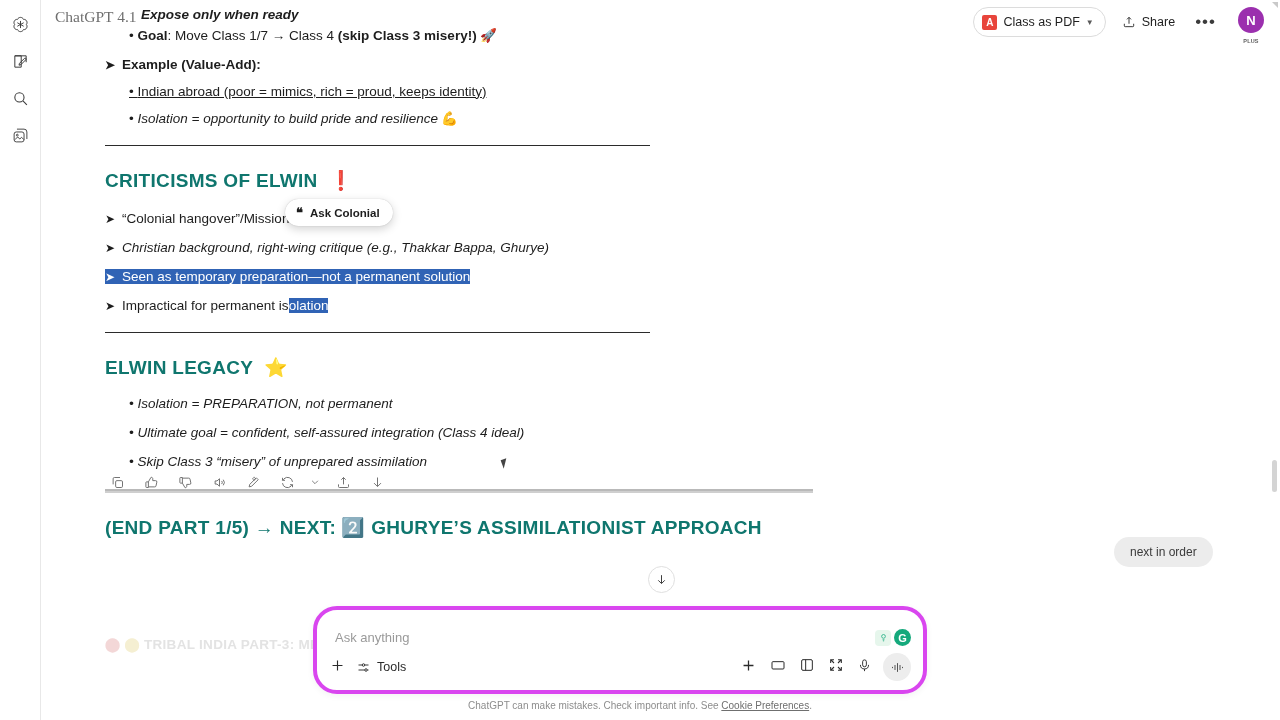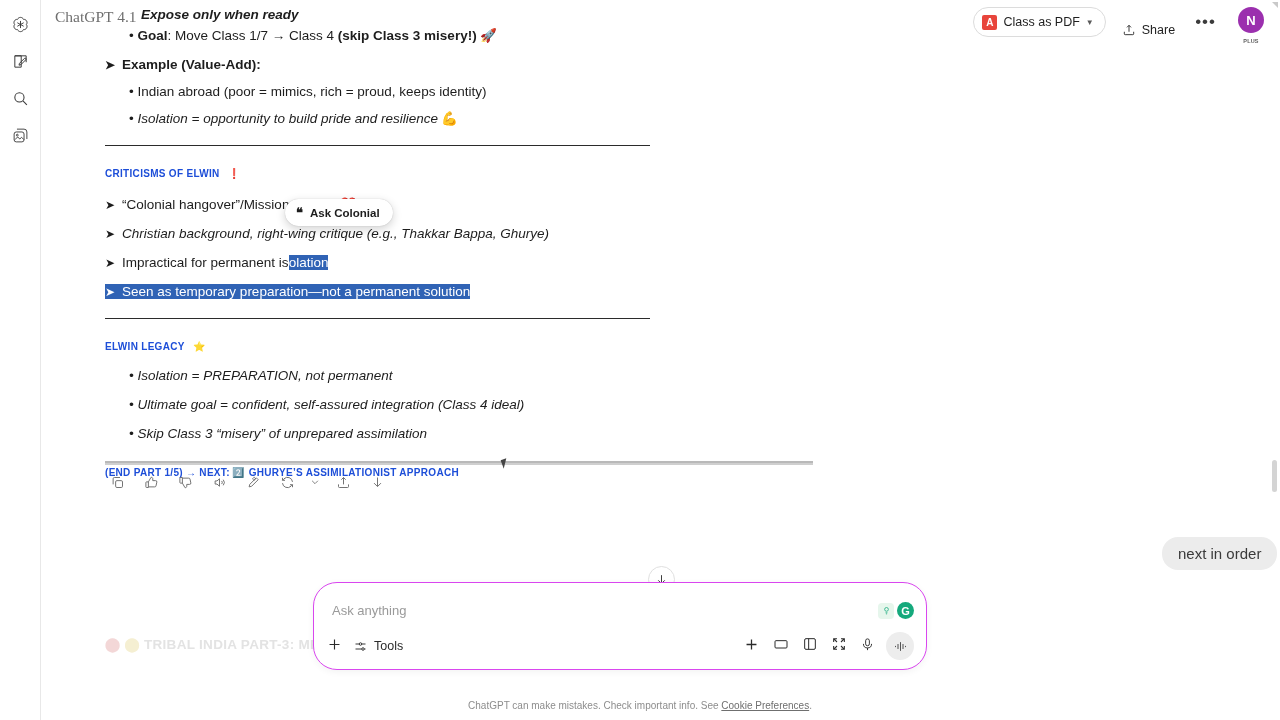--- a/index.html
+++ b/index.html
@@ -44,21 +44,21 @@
     width: 15px; height: 15px; border-radius: 2px;
     background: #e8453c; position: relative; flex: none;
   }
   .pdf-icon::after {
     content: "A"; position: absolute; inset: 0;
     color: #fff; font-size: 10px; font-weight: bold;
     display: flex; align-items: center; justify-content: center;
   }
   .caret-sm { font-size: 8px; color: #5a5a5a; }
   .share-btn {
-    display: flex; align-items: flex-end; gap: 6px;
+    display: flex; align-items: center; gap: 6px;
     font-size: 12.5px; color: #1f1f1f; height: 30px; padding: 0 4px;
   }
   .dots-btn { font-size: 17px; color: #3b3b3b; letter-spacing: 1px; padding: 0 4px; }
   .avatar-wrap { position: relative; width: 30px; height: 30px; margin-left: 4px; }
   .avatar {
     width: 26px; height: 26px; border-radius: 50%;
     background: #9b2fae; color: #fff;
     font-size: 13px; font-weight: 600;
     display: flex; align-items: center; justify-content: center;
     margin: 0 auto;
@@ -93,21 +93,21 @@
   .sub { margin-left: 24px; }
   .arrow-item { margin-top: 8px; }
   .arrow-item .arr { font-size: 12px; margin-right: 7px; }
   .bullet::before { content: "• "; }
 
   .hr-dark { border: none; border-top: 1.5px solid #2b2b2b; margin: 15px 0 0 0; width: 545px; }
   .hr-double {
     border: none; border-top: 2px solid #b9b9b9; border-bottom: 2px solid #cfcfcf;
     height: 3px; margin: 16px 0 0 0; width: 708px;
   }
-  .sec-title { font-size: 10px; font-weight: 700; letter-spacing: .3px; color: #1d4ed8; }
+  .sec-title { font-size: 19px; font-weight: 700; letter-spacing: .3px; color: #0f766e; }
 
   
   .sel { background: #3063b5; color: #ffffff; }
 
   
   .ask-pill {
     position: absolute; left: 244px; top: 199px;
     display: flex; align-items: center; gap: 7px;
     background: #fff; border-radius: 17px;
     padding: 7px 13px 7px 11px;
@@ -129,40 +129,40 @@
   .ghost {
     position: absolute; left: 64px; top: 636px;
     font-size: 13.5px; font-weight: 700; letter-spacing: .3px;
     color: #e3e3e3; white-space: nowrap;
   }
   .ghost .e1 { color: #f3d7d7; }
   .ghost .e2 { color: #f5efd2; }
 
   
   .next-pill {
-    position: absolute; left: 1121px; top: 537px;
+    position: absolute; left: 1073px; top: 537px;
     background: #ececec; color: #3a3a3a;
-    font-size: 15px; border-radius: 16px;
+    font-size: 12px; border-radius: 16px;
     padding: 8px 16px; white-space: nowrap;
   }
 
   
   .scroll-btn {
     position: absolute; left: 607px; top: 566px;
     width: 27px; height: 27px; border-radius: 50%;
     background: #fff; border: 1px solid #e0e0e0;
     display: flex; align-items: center; justify-content: center;
     color: #3a3a3a;
   }
 
   
   .composer {
-    position: absolute; left: 313px; top: 582px;
+    position: absolute; left: 313px; top: 606px;
     width: 614px; height: 88px;
-    background: #fff; border: 1px solid #d946ef;
+    background: #fff; border: 4px solid #d946ef;
     border-radius: 24px;
     box-shadow: 0 2px 7px rgba(0,0,0,.05);
   }
   .composer-input {
     position: absolute; left: 18px; top: 20px;
     font-size: 13px; color: #9a9a9a;
   }
   .grammarly {
     position: absolute; right: 12px; top: 19px;
     display: flex; align-items: center; gap: 3px;
@@ -276,45 +276,45 @@
       <div class="line ital" style="margin-left:36px;font-weight:bold;">Expose only when ready</div>
 
       <div class="line sub">
         <span class="bullet"></span><span class="bold">Goal</span><span>: Move Class 1/7 → Class 4 </span><span class="bold">(skip Class 3 misery!)</span> <span>🚀</span>
       </div>
 
       <div class="line arrow-item bold">
         <span class="arr">➤</span><span>Example (Value-Add):</span>
       </div>
 
-      <div class="line sub" style="margin-top:6px;">
+      <div class="line sub" style="margin-top:6px;text-decoration:underline;">
         <span class="bullet"></span><span>Indian abroad (poor = mimics, rich = proud, keeps identity)</span>
       </div>
       <div class="line sub" style="margin-top:6px;">
         <span class="bullet"></span><span class="ital">Isolation = opportunity to build pride and resilience </span><span>💪</span>
       </div>
 
       <hr class="hr-dark">
 
       <div class="line sec-title" style="margin-top:20px;">
         <span>CRITICISMS OF ELWIN</span>
         <span style="margin-left:6px;">❗</span>
       </div>
 
       <div class="line arrow-item" style="margin-top:14px;">
         <span class="arr">➤</span><span>“Colonial hangover”/Missionary bias </span><span>❤️</span>
       </div>
       <div class="line arrow-item">
         <span class="arr">➤</span><span class="ital">Christian background, right-wing critique (e.g., Thakkar Bappa, Ghurye)</span>
       </div>
       <div class="line arrow-item">
+        <span class="sel"><span class="arr">➤</span><span>Seen as temporary preparation—not a permanent solution</span></span>
+      </div>
+      <div class="line arrow-item">
         <span class="arr">➤</span><span>Impractical for permanent is</span><span class="sel">olation</span>
-      </div>
-      <div class="line arrow-item">
-        <span class="sel"><span class="arr">➤</span><span>Seen as temporary preparation—not a permanent solution</span></span>
       </div>
 
       <hr class="hr-dark">
 
       <div class="line sec-title" style="margin-top:20px;">
         <span>ELWIN LEGACY</span>
         <span style="margin-left:6px;">⭐</span>
       </div>
 
       <div class="line sub ital" style="margin-top:12px;">
@@ -322,21 +322,21 @@
       </div>
       <div class="line sub ital" style="margin-top:8px;">
         <span class="bullet"></span><span>Ultimate goal = confident, self-assured integration (Class 4 ideal)</span>
       </div>
       <div class="line sub ital" style="margin-top:8px;">
         <span class="bullet"></span><span>Skip Class 3 “misery” of unprepared assimilation</span>
       </div>
 
       <hr class="hr-double">
 
-      <div class="line sec-title" style="">
+      <div class="line sec-title" style="margin-top:20px;">
         <span>(END PART 1/5) → NEXT: </span><span>2️⃣</span><span> GHURYE’S ASSIMILATIONIST APPROACH</span>
       </div>
     </div>
 
     <div class="ask-pill">
       <span class="quote-glyph">❝</span>
       <span>Ask Colonial</span>
     </div>
 
     <div class="actions">

